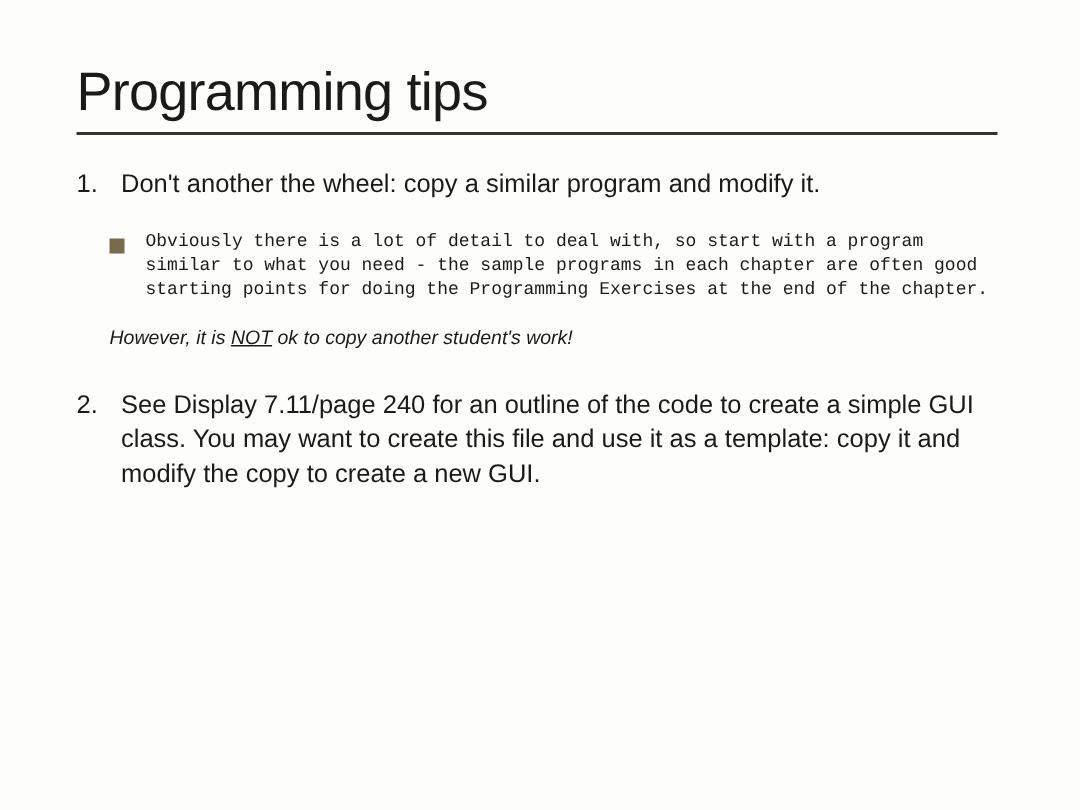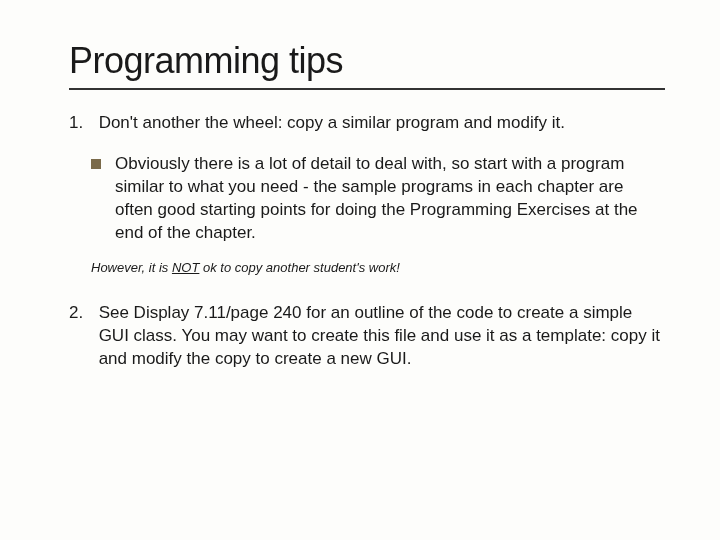--- a/index.html
+++ b/index.html
@@ -8,21 +8,21 @@
     width: 720px;
     height: 540px;
     background: #fdfdfb;
     font-family: Verdana, Geneva, sans-serif;
     color: #1a1a1a;
   }
   .slide {
     box-sizing: border-box;
     width: 720px;
     height: 540px;
-    padding: 30px 55px 30px 69px;
+    padding: 30px 55px 30px 51px;
   }
   .title {
     font-size: 36px;
     font-weight: 400;
     margin: 10px 0 6px 0;
     letter-spacing: -0.5px;
   }
   .title-underline {
     border-bottom: 2px solid #333;
     width: 100%;
@@ -38,22 +38,23 @@
     flex: 0 0 auto;
     padding-right: 6px;
     white-space: pre;
   }
   .num-item .body {
     flex: 1 1 auto;
   }
   .sub {
     display: flex;
     margin: 12px 0 14px 22px;
-    font-size: 17px;
+    font-size: 12px;
     line-height: 1.35;
+    font-family: Liberation Mono, monospace;
   }
   .sub .bullet {
     flex: 0 0 auto;
     width: 10px;
     height: 10px;
     background: #7a6a4a;
     margin-top: 6px;
     margin-right: 14px;
   }
   .note {

